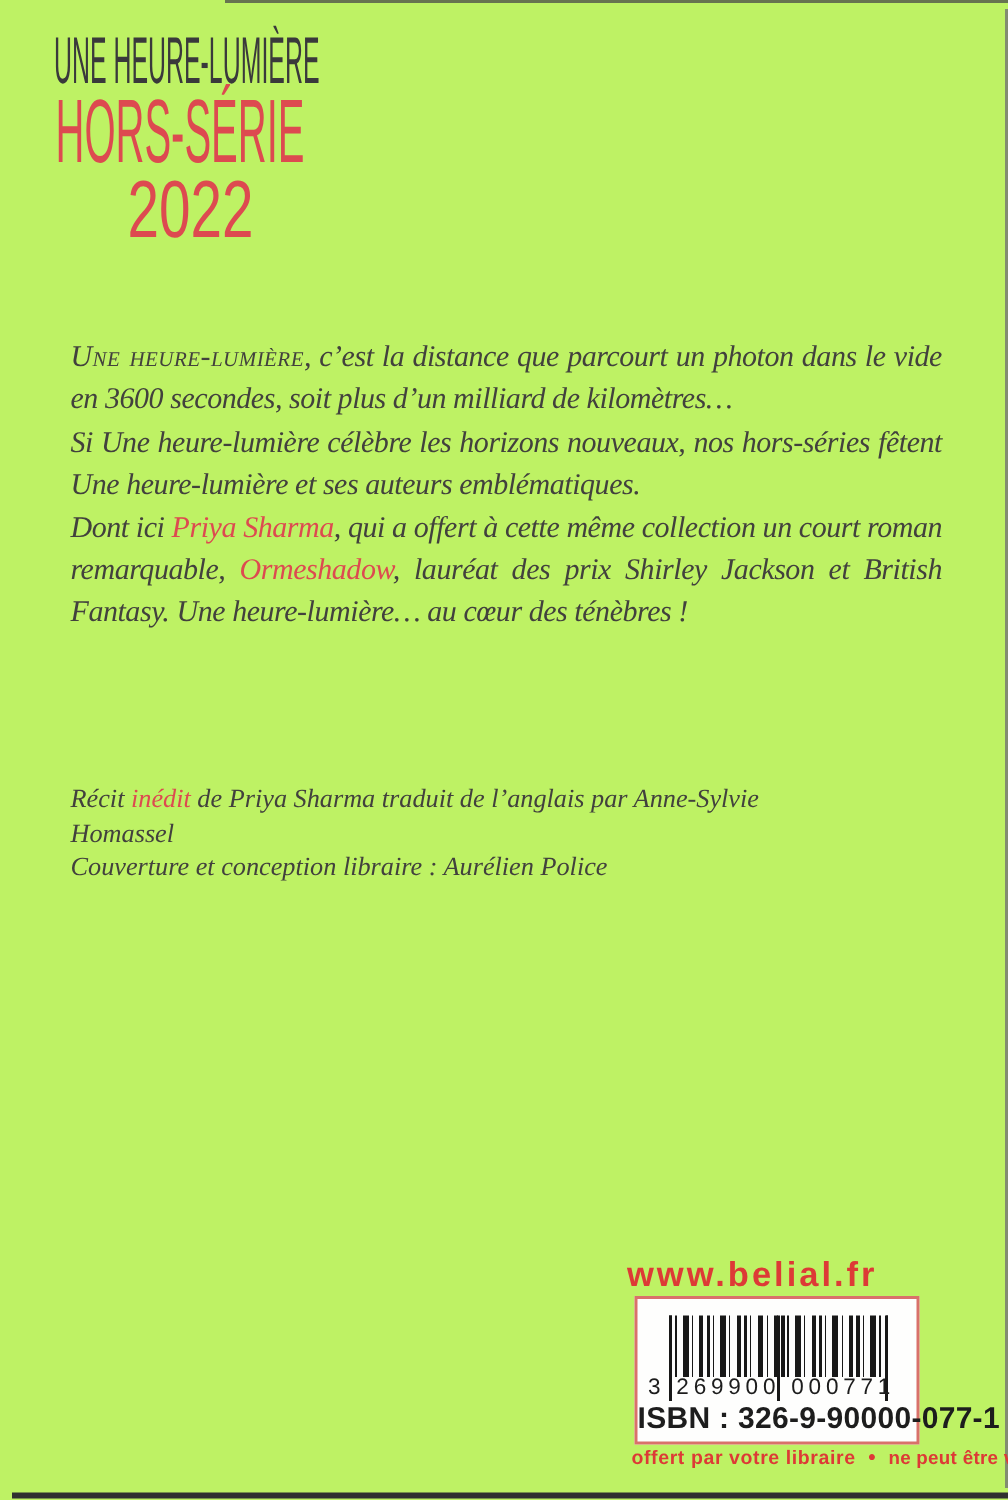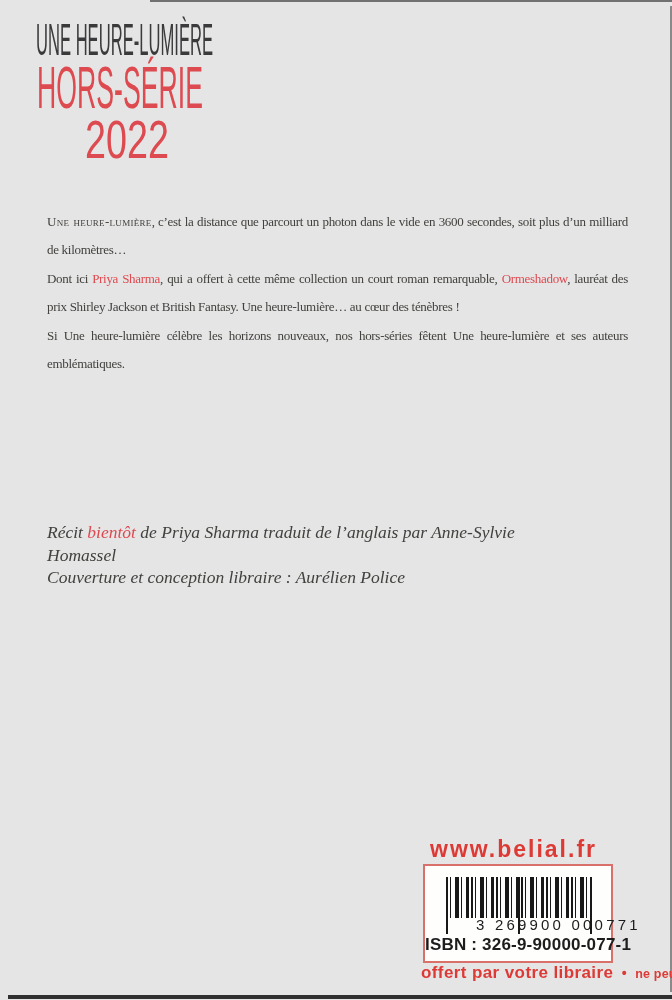--- a/index.html
+++ b/index.html
@@ -5,57 +5,58 @@
 <style>
   html, body { margin: 0; padding: 0; }
   body {
     width: 672px; height: 1000px;
     font-family: "Liberation Serif", serif;
     background: #ffffff;
   }
   .page {
     position: relative;
     width: 672px; height: 1000px;
-    background: #e5e5e5;
+    background: #bef264;
     overflow: hidden;
   }
 
   
   .edge-top    { position: absolute; top: 0; left: 150px; right: 0; height: 2px; background: #4a4a4a; opacity: .75; }
   .edge-right  { position: absolute; top: 6px; bottom: 8px; right: 0; width: 2px; background: #737373; opacity: .8; }
   .edge-bottom { position: absolute; bottom: 1px; left: 8px; right: 0; height: 4px; background: #303030; }
 
   
   .header-svg { position: absolute; left: 0; top: 0; }
   .t-series { font-family: "Liberation Sans", sans-serif; font-weight: 500; font-size: 44px; fill: var(--title_ink, #3a393b); }
   .t-edition { font-family: "Liberation Sans", sans-serif; font-weight: 500; font-size: 60px; fill: var(--accent_red, #dd4a50); }
   .t-year { font-family: "Liberation Sans", sans-serif; font-weight: 500; font-size: 54px; fill: var(--accent_red, #dd4a50); }
 
   
   .blurb {
-    position: absolute; left: 47px; top: 208px; width: 581px;
-    font-size: 13px; line-height: 28.4px; letter-spacing: -0.3px;
+    position: absolute; left: 47px; top: 224px; width: 581px;
+    font-size: 20px; line-height: 28.4px; letter-spacing: -0.3px;
     color: var(--ink, #42413d);
     text-align: justify;
+    font-style: italic;
   }
   .blurb p { margin: 0; }
   .seg-red { color: var(--accent_red, #dd4a50); }
   .seg-smallcaps { font-variant: small-caps; letter-spacing: 0.3px; }
 
   
   .credits {
     position: absolute; left: 47px; top: 521px; width: 500px;
     font-style: italic; font-size: 17.5px; line-height: 22.5px;
     color: var(--ink, #42413d);
   }
   .credits p { margin: 0; }
 
   
   .website {
-    position: absolute; left: 430px; top: 836px;
+    position: absolute; left: 418px; top: 836px;
     font-family: "Liberation Sans", sans-serif; font-weight: 700;
     font-size: 23px; letter-spacing: 2px;
     color: var(--footer_red, #dd3a36);
     white-space: nowrap;
   }
   .barcode-box {
     position: absolute; left: 423px; top: 864px;
     width: 190px; height: 99px;
     background: #fefefd;
     border: 2px solid var(--box_red, #d9716a);
@@ -71,62 +72,62 @@
       #181818 20px 23px, #fdfdfd 23px 25px);
   }
   .guard { position: absolute; top: 11px; width: 2px; height: 57px; background: #181818; }
   .guard-left  { left: 21px; }
   .guard-mid   { left: 93px; }
   .guard-right { left: 165px; }
   .barcode-digits {
     position: absolute; left: 7px; top: 50px; width: 172px;
     font-family: "Liberation Sans", sans-serif;
     font-size: 15px; letter-spacing: 3.2px;
-    color: #1c1c1c; white-space: pre; margin-left: 44px;
+    color: #1c1c1c; white-space: pre;
   }
   .isbn-line {
     position: absolute; left: 0; right: 0; top: 69px;
     text-align: right;
     font-family: "Liberation Sans", sans-serif; font-weight: 700;
-    font-size: 17px; letter-spacing: 0.2px;
+    font-size: 20px; letter-spacing: 0.2px;
     color: #1d1d1d; white-space: nowrap;
   }
   .offer-line {
     position: absolute; left: 421px; top: 963px;
     font-family: "Liberation Sans", sans-serif; font-weight: 700;
     color: var(--footer_red, #dd3a36);
     white-space: nowrap;
   }
-  .offer-main   { font-size: 17px; letter-spacing: 0.4px; }
+  .offer-main   { font-size: 13px; letter-spacing: 0.4px; }
   .offer-bullet { font-size: 14px; padding: 0 4px; }
   .offer-small  { font-size: 12.5px; letter-spacing: 0.2px; }
 </style>
 </head>
 <body>
 
 <div class="page">
 
   <div class="edge-top"></div>
   <div class="edge-right"></div>
   <div class="edge-bottom"></div>
 
   <svg class="header-svg" width="260" height="175" viewBox="0 0 260 175" aria-hidden="false">
     <text class="t-series" x="36" y="55" textLength="177" lengthAdjust="spacingAndGlyphs">UNE HEURE-LUMIÈRE</text>
     <text class="t-edition" x="37" y="108" textLength="166" lengthAdjust="spacingAndGlyphs">HORS-SÉRIE</text>
     <text class="t-year" x="85" y="158" textLength="84" lengthAdjust="spacingAndGlyphs">2022</text>
   </svg>
 
   <div class="blurb">
     <p><span class="seg-smallcaps">Une heure-lumière</span><span>, c’est la distance que parcourt un photon dans le vide en 3600 secondes, soit plus d’un milliard de kilomètres…</span></p>
+    <p><span>Si Une heure-lumière célèbre les horizons nouveaux, nos hors-séries fêtent Une heure-lumière et ses auteurs emblématiques.</span></p>
     <p><span>Dont ici </span><span class="seg-red">Priya Sharma</span><span>, qui a offert à cette même collection un court roman remarquable, </span><span class="seg-red">Ormeshadow</span><span>, lauréat des prix Shirley Jackson et British Fantasy. Une heure-lumière… au cœur des ténèbres !</span></p>
-    <p><span>Si Une heure-lumière célèbre les horizons nouveaux, nos hors-séries fêtent Une heure-lumière et ses auteurs emblématiques.</span></p>
   </div>
 
   <div class="credits">
-    <p><span>Récit </span><span class="seg-red">bientôt</span><span> de Priya Sharma traduit de l’anglais par Anne-Sylvie Homassel</span></p>
+    <p><span>Récit </span><span class="seg-red">inédit</span><span> de Priya Sharma traduit de l’anglais par Anne-Sylvie Homassel</span></p>
     <p>Couverture et conception libraire : Aurélien Police</p>
   </div>
 
   <div class="website">www.belial.fr</div>
 
   <div class="barcode-box">
     <div class="bars"></div>
     <div class="guard guard-left"></div>
     <div class="guard guard-mid"></div>
     <div class="guard guard-right"></div>

